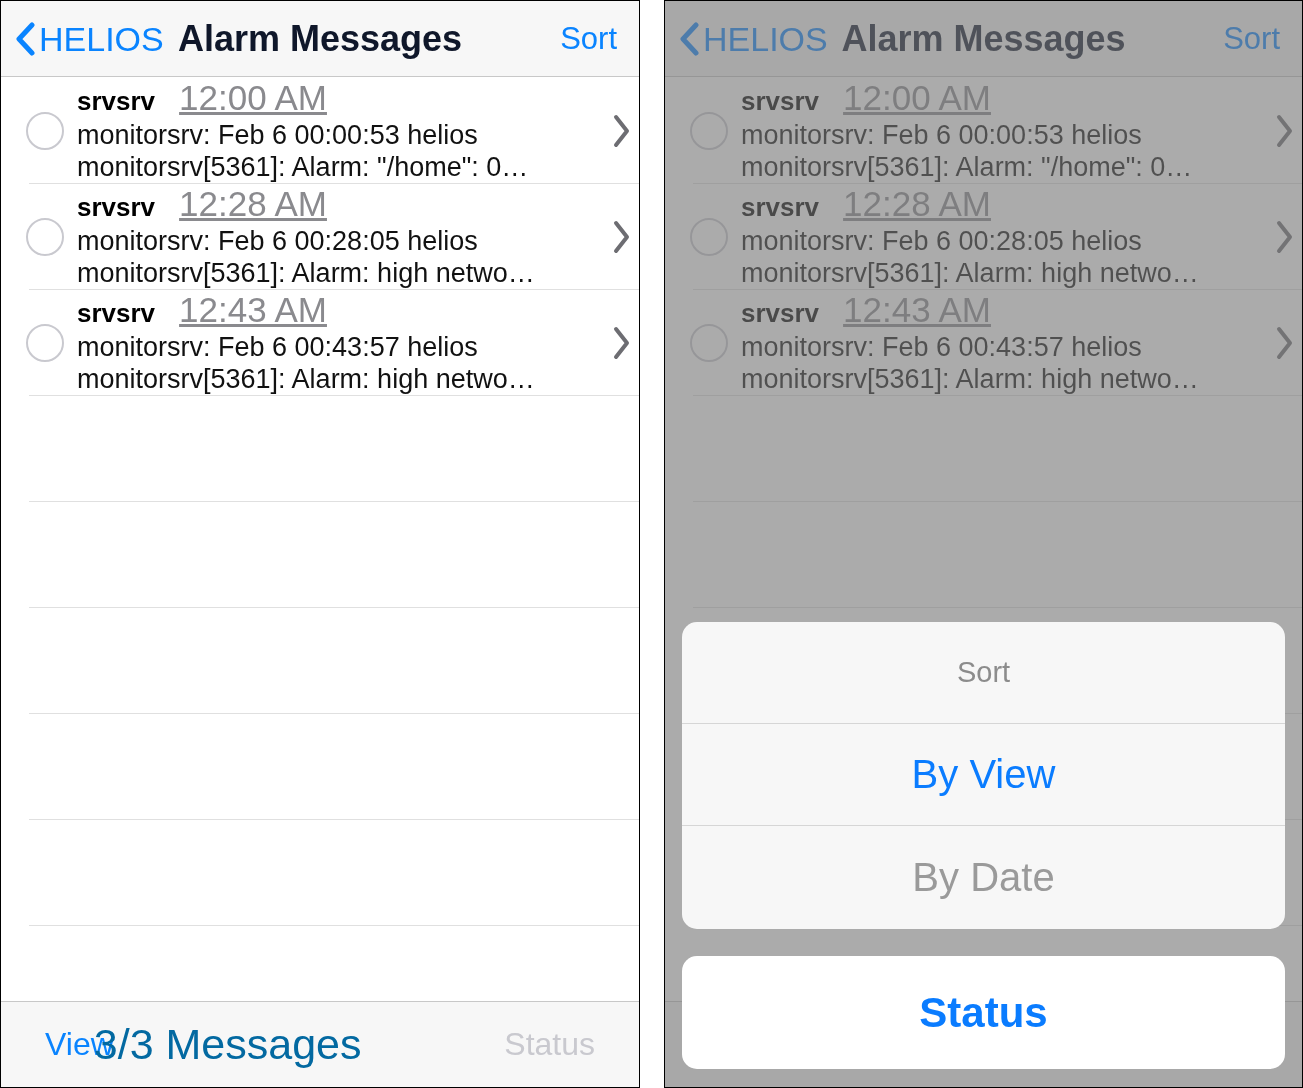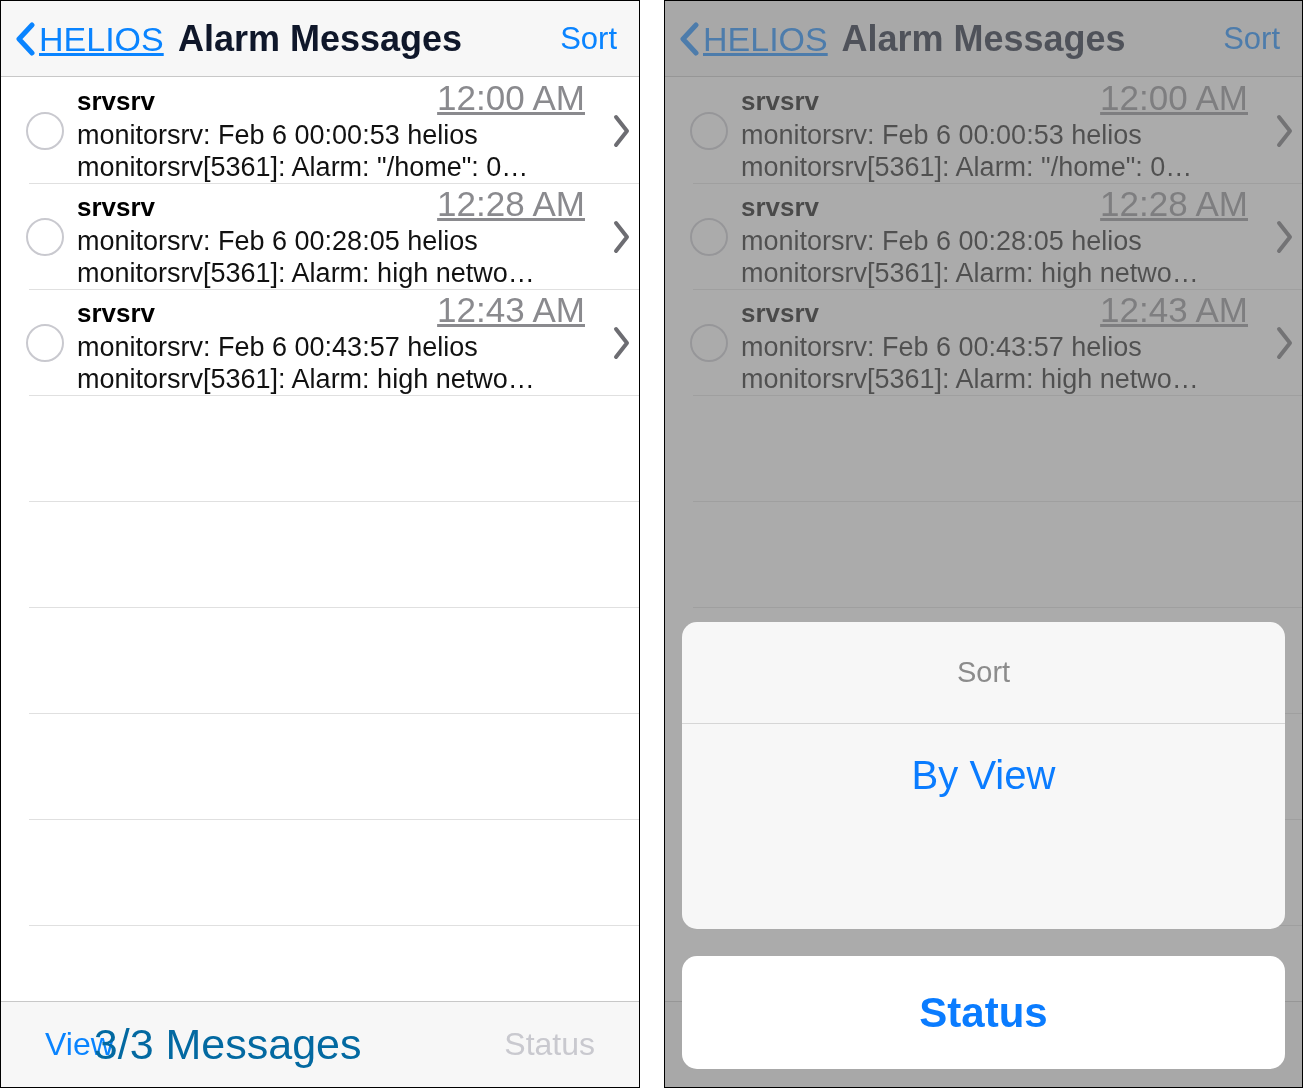--- a/index.html
+++ b/index.html
@@ -34,21 +34,20 @@
     display:flex; align-items:center; gap:4px;
     cursor:pointer;
   }
   .chev-back{
     width:20px; height:34px; position:relative; flex:0 0 auto;
   }
   .chev-back svg{ display:block; }
   .nav-back-label{
     font-size:34px; color:#0a84ff; letter-spacing:0px;
     line-height:1;
-    text-decoration:underline;
   }
   .nav-title{
     position:absolute; left:0; right:0; top:0; height:76px;
     display:flex; align-items:center; justify-content:center;
     font-size:36px; font-weight:bold; color:#0f172a;
   }
   .nav-action{
     position:absolute; right:22px; top:0; height:76px;
     display:flex; align-items:center;
     font-size:31px; color:#0a84ff; cursor:pointer;
@@ -70,21 +69,21 @@
   .row-check{
     position:absolute; left:-3px; top:50%; transform:translateY(-50%);
     width:38px; height:38px; border-radius:50%;
     border:2px solid #c9c9cf; background:#fff;
     cursor:pointer;
   }
   .row-body{
     margin-left:48px; margin-right:48px; width:100%;
   }
   .row-top{
-    display:flex; align-items:baseline; justify-content:space-between;
+    display:flex; align-items:baseline; justify-content:flex-start;gap:24px;
   }
   .row-sender{
     font-size:26px; font-weight:bold; color:#000;
     line-height:1.18;
   }
   .row-time{
     font-size:35px; color:#8a8a8e; line-height:1.18;
     white-space:nowrap; padding-right:6px;text-decoration:underline;
   }
   .row-line{
@@ -335,20 +334,23 @@
     <div class="dim"></div>
 
     <div class="sheet-wrap">
       <div class="sheet-group">
         <div class="sheet-item">
           <span class="sheet-title">Sort</span>
         </div>
         <div class="sheet-item">
           <span class="sheet-opt-enabled">By View</span>
         </div>
+        <div class="sheet-item">
+          <span class="sheet-opt-disabled">By Date</span>
+        </div>
       </div>
       <div class="sheet-cancel">
         <span>Status</span>
       </div>
     </div>
   </div>
 
 </div>
 
 </body></html>

